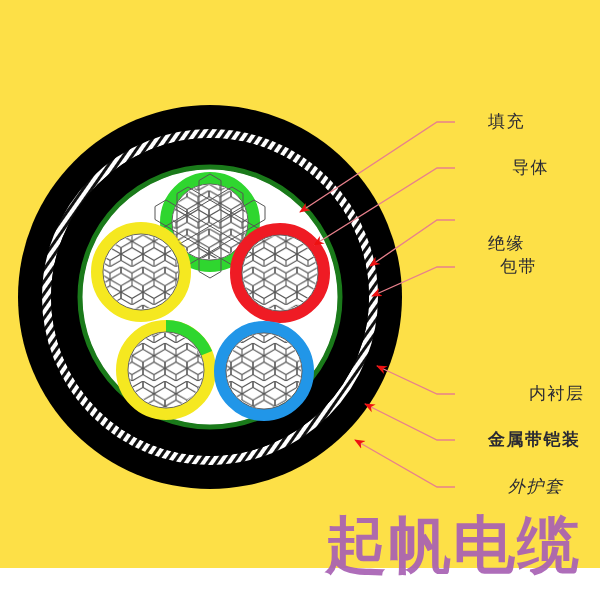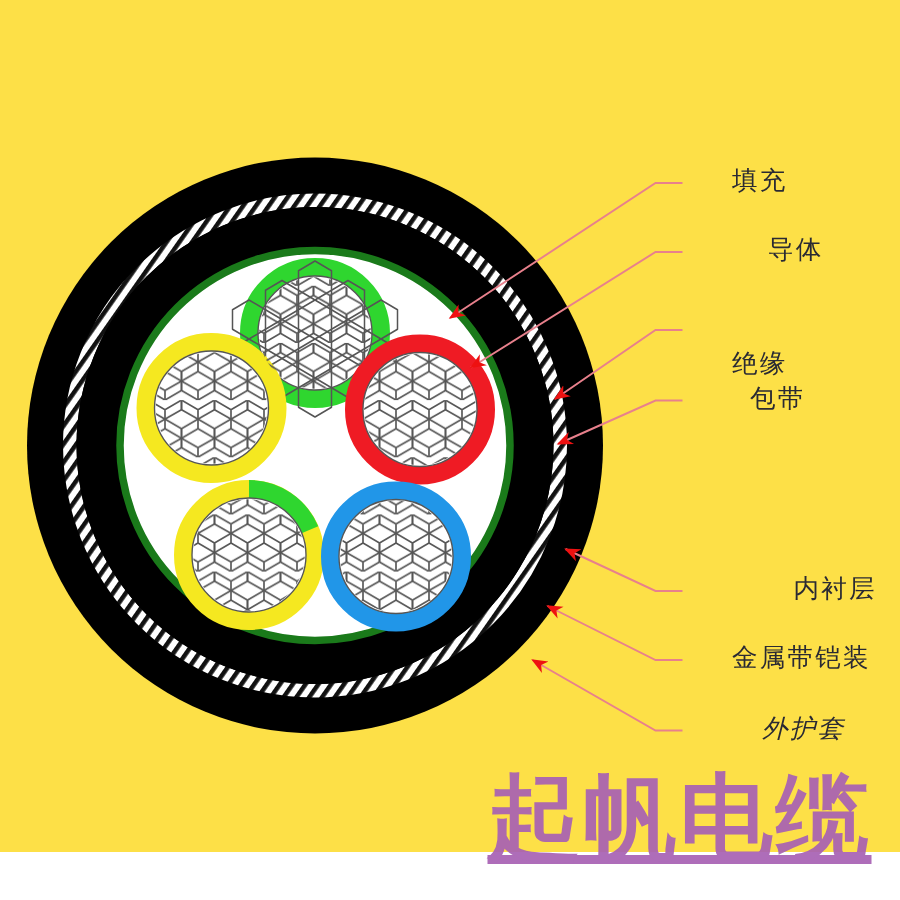--- a/index.html
+++ b/index.html
@@ -41,21 +41,20 @@
     left: 325px;
     top: 514px;
     font-family: "DejaVu Sans", "Liberation Sans", sans-serif;
     font-size: 62px;
     font-weight: 700;
     letter-spacing: 2px;
     color: #a861b4;
     line-height: 1;
     white-space: nowrap;
     opacity: 0.92;
-    text-decoration: underline;
   }
 </style>
 </head>
 <body>
 
 <div id="stage">
 
   <svg id="diagram" viewBox="0 0 600 600">
     <defs>
 
@@ -169,18 +168,18 @@
         <path d="M 455 440 L 437 440 L 365 404" fill="none" stroke="#e8808c" stroke-width="1.3" marker-end="url(#calloutArrow)"></path>
         <path d="M 455 487 L 437 487 L 355 440" fill="none" stroke="#e8808c" stroke-width="1.3" marker-end="url(#calloutArrow)"></path>
       </g>
   </svg>
 
   <div class="callout-label" style="left: 488px; top: 113px; color: rgb(42, 42, 51);">填充</div>
   <div class="callout-label" style="left: 512px; top: 159px; color: rgb(42, 42, 51);">导体</div>
   <div class="callout-label" style="left: 488px; top: 211px; color: rgb(42, 42, 51); margin-top: 24px;">绝缘</div>
   <div class="callout-label" style="left: 500px; top: 258px; color: rgb(42, 42, 51);">包带</div>
   <div class="callout-label" style="left: 488px; top: 385px; color: rgb(42, 42, 51); margin-left: 41px;">内衬层</div>
-  <div class="callout-label" style="left: 488px; top: 431px; color: rgb(42, 42, 51);">金属带铠装</div>
+  <div class="callout-label" style="left: 488px; top: 431px; color: rgb(42, 42, 51); font-weight: bold;">金属带铠装</div>
   <div class="callout-label" style="left: 508px; top: 478px; color: rgb(42, 42, 51); font-style: italic;">外护套</div>
 
   <div id="watermark" style="color: rgb(168, 97, 180);">起帆电缆</div>
 
 </div>
 
 </body></html>

